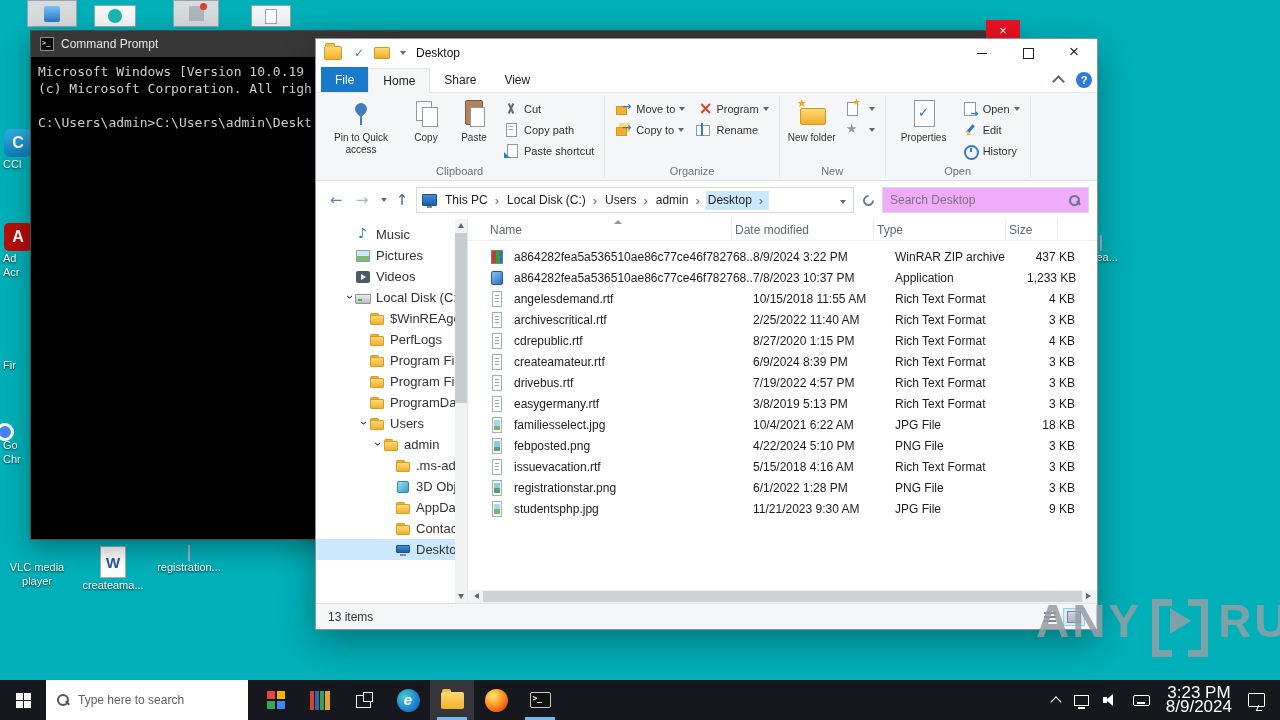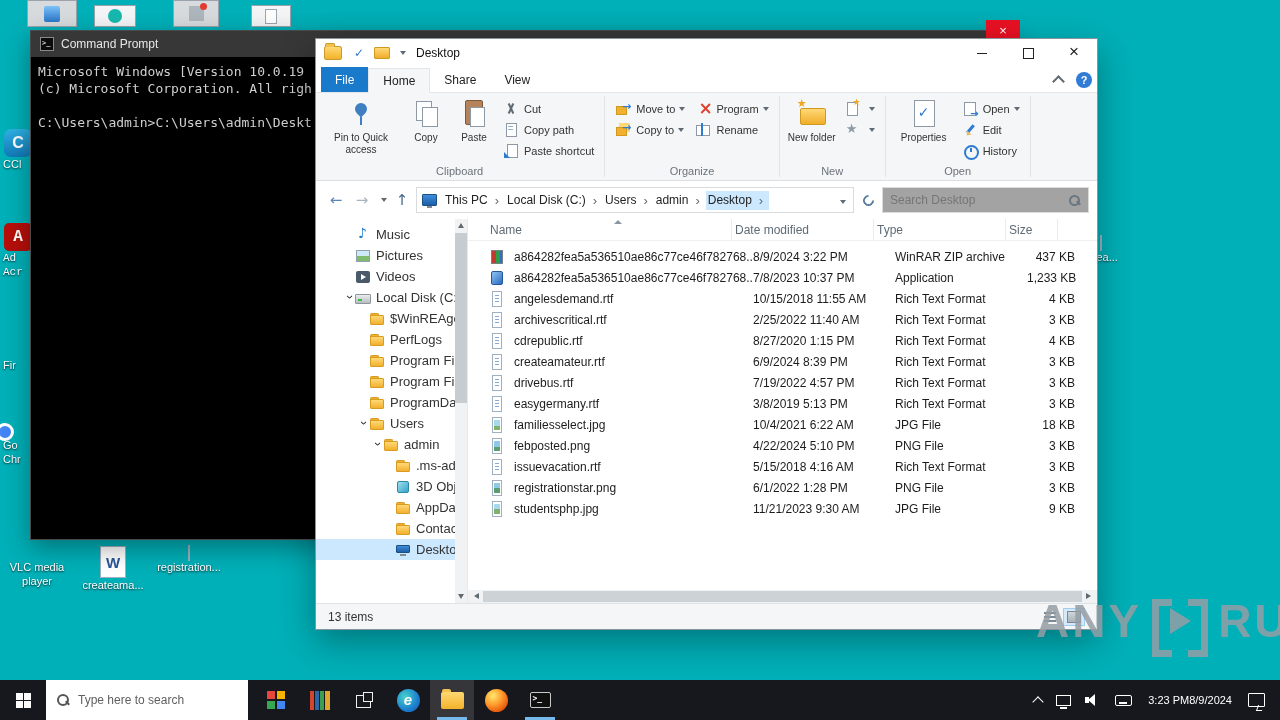--- a/index.html
+++ b/index.html
@@ -140,21 +140,21 @@
   .addr-box{height:26px;border:1px solid #d9dbdd;background:#fff;display:flex;align-items:center;padding:0 5px;width:438px;font-family:"Liberation Sans",sans-serif}
   .thispc-icon{width:15px;height:12px;background:linear-gradient(#3f8edb,#1c5fa8);border:1px solid #1b4f86;border-radius:1px;margin-right:6px;position:relative;flex:none}
   .thispc-icon::after{content:"";position:absolute;bottom:-3px;left:4px;width:5px;height:2px;background:#7e8b96}
   .crumbs{display:flex;align-items:center;overflow:hidden;flex:1;white-space:nowrap}
   .crumb{font-size:12px;color:#222;display:inline-flex;align-items:center;padding:2px 0 2px 2px}
   .crumb::after{content:"›";color:#5f6a73;margin:0 6px 0 7px;font-size:13px}
   .crumb.sel{background:#cce8ff}
   .addr-dd{margin-left:auto;padding:0 2px}
   .refresh-btn{width:24px;height:24px;display:flex;align-items:center;justify-content:center}
   .refresh-ic{width:11px;height:11px;border:2px solid #5a7d9c;border-radius:50%;border-top-color:transparent;transform:rotate(45deg)}
-  .search-box{flex:1;height:26px;border:1px solid #d9dbdd;background:#a3a3a3;display:flex;align-items:center;padding:0 7px;font-family:"Liberation Sans",sans-serif}
+  .search-box{flex:1;height:26px;border:1px solid #d9dbdd;background:#f0abfc;display:flex;align-items:center;padding:0 7px;font-family:"Liberation Sans",sans-serif}
   .search-box input{flex:1;border:none;outline:none;font:12px "Liberation Sans",sans-serif;color:#333;background:transparent}
   .search-box input::placeholder{color:#767676}
   .mag2{width:13px;height:13px;position:relative;flex:none}
   .mag2::before{content:"";position:absolute;left:1px;top:1px;width:7px;height:7px;border:2px solid #6a7680;border-radius:50%}
   .mag2::after{content:"";position:absolute;left:8px;top:8px;width:5px;height:2px;background:#6a7680;transform:rotate(45deg)}
 
   
   .ex-main{flex:1;display:flex;background:#fff;min-height:0}
   .ex-nav{width:152px;position:relative;border-right:1px solid #e6e8ea;padding-top:5px;flex:none}
   .nav-item{display:flex;align-items:center;height:21px;font-size:13px;color:#333;white-space:nowrap;overflow:hidden}
@@ -258,21 +258,21 @@
   .tb-tray{margin-left:auto;display:flex;align-items:center;padding-right:8px}
   .tray-btn{height:40px;display:flex;align-items:center;justify-content:center;padding:0 7px}
   .chev-up{width:8px;height:8px;border-left:1.5px solid #fff;border-top:1.5px solid #fff;transform:rotate(45deg);margin-top:4px}
   .net-ic{width:15px;height:11px;border:1.5px solid #fff;position:relative}
   .net-ic::after{content:"";position:absolute;left:3px;bottom:-4px;width:7px;height:1.5px;background:#fff}
   .vol-ic{width:16px;height:14px;position:relative}
   .vol-ic::before{content:"";position:absolute;left:0;top:4px;width:4px;height:6px;background:#fff}
   .vol-ic::after{content:"";position:absolute;left:3px;top:1px;border-right:7px solid #fff;border-top:6px solid transparent;border-bottom:6px solid transparent}
   .kbd-ic{width:17px;height:11px;border:1.5px solid #fff;border-radius:2px;position:relative}
   .kbd-ic::after{content:"";position:absolute;left:3px;bottom:1px;width:8px;height:1.5px;background:#fff}
-  .clock{display:flex;align-items:center;justify-content:center;color:#fff;font-size:11px;line-height:14px;padding:0 9px;text-align:center}
+  .clock{display:flex;flex-direction:column;align-items:center;justify-content:center;color:#fff;font-size:17px;line-height:14px;padding:0 9px;text-align:center}
   .action-ic{width:17px;height:14px;border:1.5px solid #fff;border-radius:1px;position:relative}
   .action-ic::after{content:"";position:absolute;right:1px;bottom:-5px;width:5px;height:5px;border-left:1.5px solid #fff;border-bottom:1.5px solid #fff;transform:skewX(-20deg)}
 </style>
 </head>
 <body>
 
 <div class="frag" style="left:27px;top:0;width:50px;height:27px">
     <span class="fi-blue"></span>
   </div>
 <div class="frag light" style="left:94px;top:5px;width:42px;height:22px">
@@ -292,21 +292,21 @@
       <span class="dlabel">Recy</span>
       <span class="dlabel"></span>
     </div>
 
     <div class="dicon di-left" style="left: 0px; top: 126px;">
       <span class="dic ccleaner"></span>
       <span class="dlabel">CCl</span>
       <span class="dlabel"></span>
     </div>
 
-    <div class="dicon di-left" style="left: 0px; top: 220px; font-family: Liberation Mono, monospace;">
+    <div class="dicon di-left" style="left: 0px; top: 220px;">
       <span class="dic acrobat"></span>
       <span class="dlabel">Ad</span>
       <span class="dlabel">Acr</span>
     </div>
 
     <div class="dicon di-left" style="left: 0px; top: 344px;">
       <span class="dic firefox"></span>
       <span class="dlabel">Fir</span>
       <span class="dlabel"></span>
     </div>

